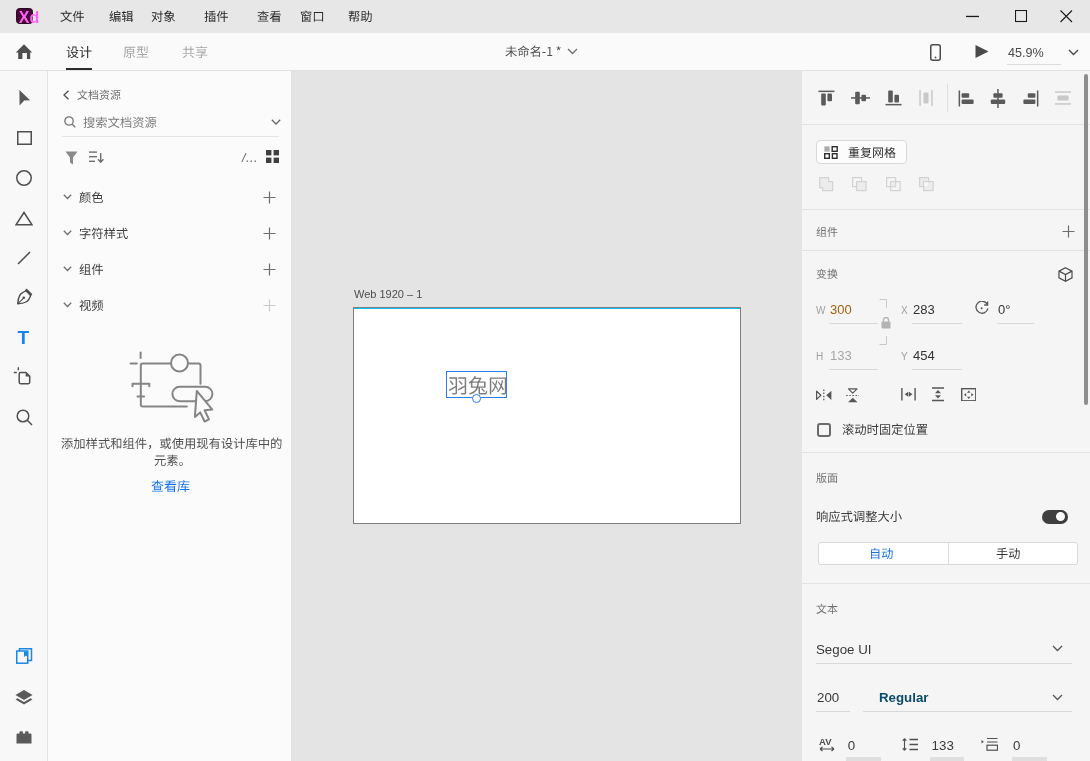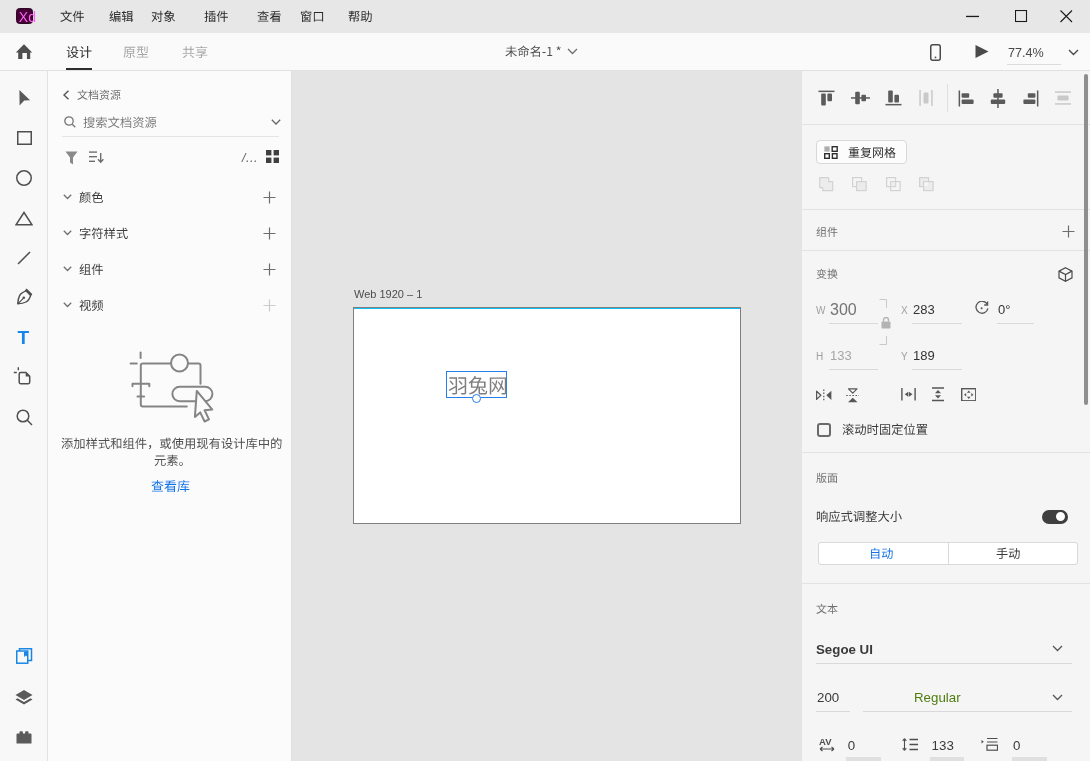--- a/index.html
+++ b/index.html
@@ -1,16 +1,16 @@
 <!DOCTYPE html>
 <html><head><meta charset="utf-8"><style>html,body{margin:0;padding:0}*{box-sizing:border-box}body{font-family:"Liberation Sans",sans-serif;-webkit-font-smoothing:antialiased}</style></head><body>
 <div id="app" style="position:relative;width:1090px;height:761px;background:#E4E4E4;overflow:hidden">
 <div style="position:absolute;left:0px;top:0px;width:1090px;height:33px;background:#E7E7E7"></div>
 <div style="position:absolute;left:16px;top:8px;width:17px;height:16px;background:#470137;border-radius:3.5px;border:1px solid #2a0a22"></div>
-<div style="position:absolute;left:18.8px;top:10.8px;font-size:14px;color:#FF61F6;font-weight:400;line-height:13px;white-space:nowrap">Xd</div>
+<div style="position:absolute;left:18.8px;top:10.8px;font-size:16px;color:#FF61F6;font-weight:700;line-height:13px;white-space:nowrap">Xd</div>
 <svg style="position:absolute;left:60px;top:8px;overflow:visible" width="26" height="17" viewBox="0 -13 26 17">
       <path d="M5.2 -10.1C5.6 -9.5 6.0 -8.7 6.1 -8.2L7.1 -8.5C7.0 -9.0 6.5 -9.8 6.2 -10.4ZM0.6 -8.2V-7.3H2.5C3.3 -5.4 4.2 -3.8 5.5 -2.5C4.1 -1.3 2.5 -0.5 0.4 0.1C0.6 0.3 0.9 0.7 1.0 1.0C3.1 0.3 4.8 -0.6 6.2 -1.8C7.6 -0.6 9.2 0.3 11.3 0.9C11.4 0.6 11.7 0.2 11.9 0.0C9.9 -0.4 8.3 -1.3 6.9 -2.5C8.1 -3.7 9.1 -5.3 9.8 -7.3H11.7V-8.2ZM6.2 -3.1C5.0 -4.3 4.1 -5.7 3.5 -7.3H8.7C8.1 -5.6 7.3 -4.2 6.2 -3.1Z M16.2 -4.2V-3.3H19.7V1.0H20.7V-3.3H24.0V-4.2H20.7V-6.9H23.5V-7.8H20.7V-10.2H19.7V-7.8H18.1C18.2 -8.4 18.4 -9.0 18.5 -9.5L17.6 -9.7C17.3 -8.1 16.8 -6.5 16.1 -5.5C16.3 -5.4 16.7 -5.2 16.9 -5.0C17.2 -5.5 17.5 -6.2 17.8 -6.9H19.7V-4.2ZM15.6 -10.3C14.9 -8.4 13.8 -6.6 12.7 -5.4C12.9 -5.2 13.1 -4.7 13.2 -4.5C13.6 -4.9 14.0 -5.4 14.4 -5.9V1.0H15.2V-7.3C15.7 -8.2 16.1 -9.1 16.5 -10.0Z" fill="#2B2B2B"></path>
     </svg>
 <svg style="position:absolute;left:108.5px;top:8px;overflow:visible" width="26" height="17" viewBox="0 -13 26 17">
       <path d="M0.5 -0.7 0.7 0.2C1.7 -0.2 3.0 -0.8 4.3 -1.3L4.1 -2.0C2.7 -1.5 1.4 -1.0 0.5 -0.7ZM0.8 -5.2C0.9 -5.3 1.2 -5.4 2.5 -5.5C2.1 -4.7 1.6 -4.1 1.4 -3.9C1.1 -3.4 0.8 -3.1 0.6 -3.1C0.7 -2.8 0.8 -2.4 0.8 -2.2C1.1 -2.4 1.5 -2.5 4.2 -3.1C4.1 -3.3 4.1 -3.7 4.1 -3.9L2.1 -3.5C2.9 -4.6 3.8 -6.0 4.5 -7.3L3.7 -7.8C3.5 -7.3 3.3 -6.8 3.0 -6.4L1.6 -6.2C2.3 -7.3 3.0 -8.7 3.5 -10.0L2.6 -10.3C2.2 -8.8 1.4 -7.2 1.1 -6.8C0.9 -6.4 0.7 -6.1 0.5 -6.0C0.6 -5.8 0.7 -5.4 0.8 -5.2ZM7.7 -4.3V-2.5H6.7V-4.3ZM8.3 -4.3H9.2V-2.5H8.3ZM5.9 -5.1V0.9H6.7V-1.8H7.7V0.6H8.3V-1.8H9.2V0.6H9.8V-1.8H10.7V0.1C10.7 0.2 10.7 0.2 10.6 0.2C10.5 0.2 10.3 0.2 10.0 0.2C10.1 0.4 10.2 0.7 10.2 0.9C10.7 0.9 10.9 0.9 11.2 0.8C11.4 0.6 11.4 0.4 11.4 0.1V-5.1L10.7 -5.1ZM9.8 -4.3H10.7V-2.5H9.8ZM7.4 -10.2C7.6 -9.8 7.8 -9.4 8.0 -9.0H5.1V-6.3C5.1 -4.4 5.0 -1.7 3.9 0.3C4.0 0.3 4.4 0.6 4.6 0.8C5.7 -1.2 5.9 -4.1 5.9 -6.1H11.3V-9.0H9.0C8.8 -9.4 8.6 -10.0 8.3 -10.4ZM5.9 -8.2H10.5V-6.9H5.9Z M19.1 -9.2H22.4V-8.0H19.1ZM18.2 -9.9V-7.3H23.3V-9.9ZM13.3 -4.1C13.4 -4.2 13.8 -4.3 14.2 -4.3H15.3V-2.5L12.8 -2.1L13.0 -1.2L15.3 -1.6V0.9H16.1V-1.8L17.6 -2.1L17.5 -2.9L16.1 -2.6V-4.3H17.3V-5.1H16.1V-7.0H15.3V-5.1H14.1C14.5 -5.9 14.8 -6.9 15.1 -8.0H17.4V-8.9H15.3C15.4 -9.3 15.5 -9.7 15.6 -10.1L14.7 -10.3C14.6 -9.9 14.6 -9.4 14.4 -8.9H12.9V-8.0H14.2C14.0 -7.0 13.7 -6.2 13.6 -5.9C13.4 -5.4 13.2 -5.0 13.0 -4.9C13.1 -4.7 13.2 -4.3 13.3 -4.1ZM22.3 -5.8V-4.7H19.2V-5.8ZM17.2 -0.9 17.4 -0.1 22.3 -0.5V1.0H23.2V-0.6L24.1 -0.6L24.1 -1.4L23.2 -1.4V-5.8H24.0V-6.6H17.5V-5.8H18.3V-1.0ZM22.3 -4.0V-3.0H19.2V-4.0ZM22.3 -2.3V-1.3L19.2 -1.1V-2.3Z" fill="#2B2B2B"></path>
     </svg>
 <svg style="position:absolute;left:150.5px;top:8px;overflow:visible" width="26" height="17" viewBox="0 -13 26 17">
       <path d="M6.2 -4.8C6.8 -4.0 7.3 -2.8 7.5 -2.1L8.3 -2.5C8.1 -3.2 7.5 -4.3 6.9 -5.2ZM1.1 -5.6C1.9 -4.9 2.7 -4.1 3.4 -3.3C2.6 -1.7 1.7 -0.5 0.6 0.2C0.8 0.4 1.1 0.7 1.2 1.0C2.3 0.1 3.3 -1.0 4.0 -2.5C4.6 -1.8 5.1 -1.2 5.4 -0.6L6.1 -1.3C5.7 -1.9 5.2 -2.7 4.5 -3.5C5.0 -4.9 5.4 -6.6 5.7 -8.5L5.1 -8.7L4.9 -8.7H0.9V-7.8H4.6C4.5 -6.5 4.2 -5.3 3.8 -4.2C3.1 -4.9 2.4 -5.6 1.8 -6.2ZM9.4 -10.3V-7.4H5.9V-6.5H9.4V-0.3C9.4 -0.0 9.3 0.0 9.1 0.0C8.9 0.0 8.2 0.0 7.4 0.0C7.6 0.3 7.7 0.7 7.7 1.0C8.8 1.0 9.4 0.9 9.8 0.8C10.2 0.6 10.3 0.3 10.3 -0.3V-6.5H11.8V-7.4H10.3V-10.3Z M16.5 -10.4C15.8 -9.4 14.6 -8.2 12.9 -7.3C13.1 -7.1 13.4 -6.8 13.6 -6.6C13.8 -6.8 14.0 -6.9 14.3 -7.1V-5.1H16.3C15.4 -4.5 14.3 -4.1 13.1 -3.8C13.2 -3.6 13.5 -3.3 13.6 -3.1C14.8 -3.5 15.9 -3.9 16.9 -4.6C17.2 -4.3 17.5 -4.1 17.7 -3.9C16.7 -3.2 14.9 -2.5 13.5 -2.2C13.7 -2.0 13.9 -1.7 14.0 -1.5C15.4 -1.9 17.1 -2.6 18.2 -3.4C18.4 -3.2 18.6 -3.0 18.7 -2.8C17.4 -1.8 15.2 -0.8 13.3 -0.4C13.5 -0.2 13.8 0.1 13.9 0.3C15.6 -0.2 17.6 -1.1 19.0 -2.1C19.3 -1.2 19.2 -0.5 18.7 -0.2C18.5 0.0 18.2 0.0 17.8 0.0C17.6 0.0 17.1 0.0 16.7 -0.0C16.8 0.2 16.9 0.6 16.9 0.8C17.3 0.8 17.7 0.9 18.0 0.9C18.5 0.9 18.9 0.8 19.3 0.5C20.1 -0.0 20.3 -1.3 19.7 -2.6L20.4 -2.9C20.9 -1.8 22.0 -0.4 23.4 0.4C23.5 0.1 23.8 -0.3 24.0 -0.4C22.6 -1.0 21.7 -2.2 21.1 -3.3C21.8 -3.6 22.4 -4.0 22.9 -4.3L22.2 -4.9C21.5 -4.4 20.3 -3.7 19.4 -3.2C19.0 -3.8 18.4 -4.5 17.5 -5.0L17.6 -5.1H22.7V-7.8H19.5C19.8 -8.2 20.2 -8.7 20.4 -9.1L19.8 -9.6L19.6 -9.5H16.9C17.1 -9.7 17.3 -10.0 17.5 -10.2ZM16.3 -8.8H19.1C18.9 -8.4 18.6 -8.1 18.4 -7.8H15.3C15.6 -8.1 16.0 -8.5 16.3 -8.8ZM15.1 -7.1H18.4C18.1 -6.6 17.7 -6.2 17.3 -5.8H15.1ZM19.3 -7.1H21.8V-5.8H18.4C18.7 -6.2 19.0 -6.6 19.3 -7.1Z" fill="#2B2B2B"></path>
     </svg>
 <svg style="position:absolute;left:204px;top:8px;overflow:visible" width="26" height="17" viewBox="0 -13 26 17">
@@ -54,21 +54,21 @@
 <svg style="position:absolute;left:567px;top:48px" width="11" height="7" viewBox="0 0 11 7">
       <path d="M1 1 L5.5 5.5 L10 1" stroke="#6E6E6E" stroke-width="1.3" fill="none"></path>
     </svg>
 <svg style="position:absolute;left:930px;top:44px" width="11" height="17" viewBox="0 0 11 17">
       <rect x="0.75" y="0.75" width="9.5" height="15.5" rx="2" fill="none" stroke="#4A4A4A" stroke-width="1.5"></rect>
       <circle cx="5.5" cy="13.4" r="0.9" fill="#4A4A4A"></circle>
     </svg>
 <svg style="position:absolute;left:975px;top:45px" width="14" height="13" viewBox="0 0 14 13">
       <path d="M0.5 0 L13.5 6.5 L0.5 13 Z" fill="#4A4A4A"></path>
     </svg>
-<div style="position:absolute;left:1008px;top:44.5px;font-size:12.6px;color:#4A4A4A;font-weight:400;line-height:16px;white-space:nowrap">77.4%</div>
+<div style="position:absolute;left:1008px;top:44.5px;font-size:12.6px;color:#4A4A4A;font-weight:400;line-height:16px;white-space:nowrap">45.9%</div>
 <div style="position:absolute;left:1007px;top:63.5px;width:54px;height:1px;background:#DCDCDC"></div>
 <svg style="position:absolute;left:1068px;top:49px" width="11" height="7" viewBox="0 0 11 7">
       <path d="M1 1 L5.5 5.5 L10 1" stroke="#4A4A4A" stroke-width="1.4" fill="none"></path>
     </svg>
 <div style="position:absolute;left:0px;top:71px;width:48px;height:690px;background:#F8F8F8;border-right:1px solid #E2E2E2"></div>
 <svg style="position:absolute;left:17px;top:88px" width="14" height="19" viewBox="0 0 14 19">
       <path d="M2.4 1.9 L13.1 12.3 L7.2 12.6 L2.6 17.4 Z" fill="#585858"></path>
     </svg>
 <svg style="position:absolute;left:17px;top:131px" width="15" height="14" viewBox="0 0 15 14">
       <rect x="0.75" y="0.75" width="13.5" height="12.5" fill="none" stroke="#4F4F4F" stroke-width="1.5"></rect>
@@ -291,21 +291,21 @@
       <path d="M6.5 0.5 L6.5 12.5 M0.5 6.5 L12.5 6.5" stroke="#6E6E6E" stroke-width="1.2"></path>
     </svg>
 <svg style="position:absolute;left:816px;top:266px;overflow:visible" width="24" height="15" viewBox="0 -12 24 15">
       <path d="M2.5 -6.9C2.1 -6.1 1.6 -5.3 1.0 -4.8C1.2 -4.7 1.5 -4.5 1.6 -4.4C2.2 -4.9 2.8 -5.8 3.2 -6.7ZM7.6 -6.5C8.3 -5.9 9.1 -4.9 9.5 -4.4L10.1 -4.8C9.7 -5.4 8.9 -6.2 8.2 -6.9ZM4.8 -9.1C4.9 -8.8 5.2 -8.4 5.3 -8.1H0.8V-7.4H3.8V-4.0H4.6V-7.4H6.3V-4.0H7.2V-7.4H10.2V-8.1H6.2C6.1 -8.5 5.8 -9.0 5.5 -9.3ZM1.5 -3.7V-3.0H2.3C2.9 -2.1 3.7 -1.4 4.7 -0.8C3.4 -0.3 2.0 -0.0 0.6 0.2C0.7 0.4 0.9 0.7 1.0 0.9C2.6 0.6 4.1 0.2 5.5 -0.4C6.8 0.3 8.3 0.7 10.0 0.9C10.1 0.7 10.3 0.4 10.5 0.2C9.0 0.0 7.5 -0.3 6.3 -0.8C7.5 -1.5 8.4 -2.3 9.1 -3.4L8.5 -3.8L8.4 -3.7ZM3.3 -3.0H7.8C7.2 -2.3 6.4 -1.7 5.5 -1.2C4.6 -1.7 3.8 -2.3 3.3 -3.0Z M12.8 -9.2V-7.0H11.5V-6.2H12.8V-3.8C12.3 -3.6 11.8 -3.5 11.4 -3.4L11.6 -2.6L12.8 -3.0V-0.1C12.8 0.0 12.7 0.0 12.6 0.0C12.5 0.1 12.1 0.1 11.7 0.0C11.8 0.3 11.9 0.6 12.0 0.8C12.6 0.9 13.0 0.8 13.3 0.7C13.5 0.5 13.6 0.3 13.6 -0.1V-3.2L14.8 -3.6L14.7 -4.4L13.6 -4.0V-6.2H14.6V-7.0H13.6V-9.2ZM16.9 -7.6H19.2C18.9 -7.2 18.6 -6.8 18.3 -6.5H16.0C16.4 -6.8 16.6 -7.2 16.9 -7.6ZM14.7 -3.2V-2.5H17.3C16.9 -1.5 16.0 -0.5 14.1 0.3C14.2 0.5 14.5 0.7 14.6 0.9C16.5 0.0 17.5 -1.0 18.0 -2.0C18.7 -0.7 19.8 0.3 21.1 0.8C21.2 0.6 21.5 0.4 21.7 0.2C20.3 -0.3 19.2 -1.3 18.6 -2.5H21.4V-3.2H20.7V-6.5H19.2C19.7 -6.9 20.1 -7.5 20.4 -7.9L19.8 -8.3L19.7 -8.3H17.3C17.5 -8.6 17.6 -8.8 17.7 -9.1L16.9 -9.3C16.5 -8.3 15.8 -7.2 14.7 -6.3C14.9 -6.2 15.1 -5.9 15.3 -5.7L15.5 -5.9V-3.2ZM16.3 -3.2V-5.8H17.7V-4.6C17.7 -4.2 17.7 -3.7 17.6 -3.2ZM19.9 -3.2H18.4C18.5 -3.7 18.5 -4.2 18.5 -4.6V-5.8H19.9Z" fill="#6F6F6F"></path>
     </svg>
 <svg style="position:absolute;left:1058px;top:266.5px" width="15" height="15" viewBox="0 0 15 15">
       <path d="M7.5 0.7 L14 4.1 L14 10.9 L7.5 14.3 L1 10.9 L1 4.1 Z" fill="none" stroke="#4A4A4A" stroke-width="1.2"></path>
       <path d="M1 4.1 L7.5 7.5 L14 4.1 M7.5 7.5 L7.5 14.3" fill="none" stroke="#4A4A4A" stroke-width="1.2"></path>
     </svg>
 <div style="position:absolute;left:816px;top:303.5px;font-size:10px;color:#A0A0A0;font-weight:400;line-height:13px;white-space:nowrap">W</div>
-<div style="position:absolute;left:830px;top:301.1px;font-size:16px;color:#737373;font-weight:400;line-height:17px;white-space:nowrap">300</div>
+<div style="position:absolute;left:830px;top:301.1px;font-size:13px;color:#a16207;font-weight:400;line-height:17px;white-space:nowrap">300</div>
 <div style="position:absolute;left:829px;top:323px;width:49px;height:1px;background:#D9D9D9"></div>
 <div style="position:absolute;left:901px;top:303.5px;font-size:10px;color:#A0A0A0;font-weight:400;line-height:13px;white-space:nowrap">X</div>
 <div style="position:absolute;left:913px;top:301.1px;font-size:13px;color:#333;font-weight:400;line-height:17px;white-space:nowrap">283</div>
 <div style="position:absolute;left:912px;top:323px;width:50px;height:1px;background:#D9D9D9"></div>
 <svg style="position:absolute;left:973.5px;top:300.5px" width="15" height="14" viewBox="0 0 15 14">
       <path d="M13.2 3.2 A 6 6 0 1 0 13.9 7.4" fill="none" stroke="#565656" stroke-width="1.3"></path>
       <path d="M13.6 0.5 L13.6 4 L10.2 4" fill="none" stroke="#565656" stroke-width="1.3"></path>
       <circle cx="7.6" cy="7.3" r="1" fill="#565656"></circle>
     </svg>
 <div style="position:absolute;left:998px;top:301.1px;font-size:13px;color:#333;font-weight:400;line-height:17px;white-space:nowrap">0°</div>
@@ -315,21 +315,21 @@
       <path d="M7.5 37 L7.5 45.5 L0.5 45.5" fill="none" stroke="#C9C9C9" stroke-width="1"></path>
     </svg>
 <svg style="position:absolute;left:880.5px;top:317px" width="10" height="12" viewBox="0 0 10 12">
       <rect x="0.5" y="4.5" width="9" height="7" rx="1" fill="#B3B3B3"></rect>
       <path d="M2.5 4.5 L2.5 3 A 2.5 2.5 0 0 1 7.5 3 L7.5 4.5" fill="none" stroke="#B3B3B3" stroke-width="1.4"></path>
     </svg>
 <div style="position:absolute;left:816px;top:349.5px;font-size:10px;color:#A0A0A0;font-weight:400;line-height:13px;white-space:nowrap">H</div>
 <div style="position:absolute;left:830px;top:347.1px;font-size:13px;color:#A6A6A6;font-weight:400;line-height:17px;white-space:nowrap">133</div>
 <div style="position:absolute;left:829px;top:369px;width:49px;height:1px;background:#D9D9D9"></div>
 <div style="position:absolute;left:901px;top:349.5px;font-size:10px;color:#A0A0A0;font-weight:400;line-height:13px;white-space:nowrap">Y</div>
-<div style="position:absolute;left:913px;top:347.1px;font-size:13px;color:#333;font-weight:400;line-height:17px;white-space:nowrap">189</div>
+<div style="position:absolute;left:913px;top:347.1px;font-size:13px;color:#333;font-weight:400;line-height:17px;white-space:nowrap">454</div>
 <div style="position:absolute;left:912px;top:369px;width:50px;height:1px;background:#D9D9D9"></div>
 <svg style="position:absolute;left:815.5px;top:388.5px" width="16" height="13" viewBox="0 0 16 13">
       <path d="M7.8 0.5 L7.8 12.5" stroke="#565656" stroke-width="1.2" stroke-dasharray="1.5 1.6"></path>
       <path d="M0.6 2.2 L0.6 10.4 L4.9 6.3 Z" fill="none" stroke="#565656" stroke-width="1.2" stroke-linejoin="round"></path>
       <path d="M15.4 1.7 L15.4 10.9 L10.3 6.3 Z" fill="#565656"></path>
     </svg>
 <svg style="position:absolute;left:845.5px;top:387.5px" width="13.5" height="15" viewBox="0 0 13.5 15">
       <path d="M0.2 7.5 L13.3 7.5" stroke="#565656" stroke-width="1.2" stroke-dasharray="1.5 1.6"></path>
       <path d="M2.5 0.9 L11 0.9 L6.75 5.2 Z" fill="none" stroke="#565656" stroke-width="1.2" stroke-linejoin="round"></path>
       <path d="M2 14.3 L11.5 14.3 L6.75 9.8 Z" fill="#565656"></path>
@@ -364,28 +364,28 @@
 <div style="position:absolute;left:948px;top:541.8px;width:1px;height:23.7px;background:#D9D9D9"></div>
 <svg style="position:absolute;left:868.8px;top:544.5px;overflow:visible" width="26" height="17" viewBox="0 -13 26 17">
       <path d="M2.9 -5.0H9.4V-3.2H2.9ZM2.9 -5.9V-7.7H9.4V-5.9ZM2.9 -2.4H9.4V-0.6H2.9ZM5.6 -10.3C5.5 -9.8 5.3 -9.1 5.1 -8.6H2.0V1.0H2.9V0.3H9.4V0.9H10.4V-8.6H6.0C6.2 -9.0 6.4 -9.6 6.6 -10.1Z M13.3 -9.2V-8.4H18.0V-9.2ZM20.2 -10.0C20.2 -9.2 20.2 -8.3 20.1 -7.4H18.4V-6.6H20.1C19.9 -3.8 19.5 -1.2 17.8 0.3C18.0 0.4 18.3 0.7 18.5 1.0C20.3 -0.7 20.8 -3.5 21.0 -6.6H22.8C22.7 -2.2 22.5 -0.6 22.2 -0.2C22.1 -0.1 21.9 -0.0 21.7 -0.0C21.5 -0.0 20.8 -0.0 20.1 -0.1C20.3 0.1 20.4 0.5 20.4 0.8C21.1 0.8 21.7 0.8 22.1 0.8C22.5 0.8 22.7 0.6 23.0 0.3C23.4 -0.2 23.6 -1.9 23.7 -7.0C23.7 -7.1 23.7 -7.4 23.7 -7.4H21.0C21.1 -8.3 21.1 -9.2 21.1 -10.0ZM13.3 -0.5 13.3 -0.5V-0.5C13.6 -0.7 14.0 -0.8 17.4 -1.6L17.6 -0.8L18.4 -1.0C18.2 -1.9 17.7 -3.4 17.2 -4.5L16.4 -4.2C16.7 -3.7 16.9 -3.0 17.2 -2.4L14.2 -1.8C14.7 -2.9 15.2 -4.2 15.5 -5.5H18.2V-6.3H12.9V-5.5H14.6C14.2 -4.1 13.7 -2.6 13.6 -2.2C13.3 -1.8 13.2 -1.4 13.0 -1.4C13.1 -1.2 13.2 -0.7 13.3 -0.5Z" fill="#1473E6"></path>
     </svg>
 <svg style="position:absolute;left:996.3px;top:544.5px;overflow:visible" width="26" height="17" viewBox="0 -13 26 17">
       <path d="M0.6 -3.9V-3.0H5.6V-0.3C5.6 -0.1 5.5 0.0 5.3 0.0C5.0 0.0 4.0 0.0 3.0 0.0C3.1 0.3 3.3 0.7 3.4 0.9C4.7 0.9 5.5 0.9 5.9 0.8C6.4 0.6 6.6 0.4 6.6 -0.3V-3.0H11.6V-3.9H6.6V-5.9H10.9V-6.8H6.6V-8.8C8.0 -8.9 9.4 -9.2 10.4 -9.5L9.7 -10.2C7.9 -9.7 4.3 -9.3 1.4 -9.2C1.5 -9.0 1.6 -8.6 1.6 -8.4C2.9 -8.4 4.3 -8.5 5.6 -8.7V-6.8H1.4V-5.9H5.6V-3.9Z M13.3 -9.2V-8.4H18.0V-9.2ZM20.2 -10.0C20.2 -9.2 20.2 -8.3 20.1 -7.4H18.4V-6.6H20.1C19.9 -3.8 19.5 -1.2 17.8 0.3C18.0 0.4 18.3 0.7 18.5 1.0C20.3 -0.7 20.8 -3.5 21.0 -6.6H22.8C22.7 -2.2 22.5 -0.6 22.2 -0.2C22.1 -0.1 21.9 -0.0 21.7 -0.0C21.5 -0.0 20.8 -0.0 20.1 -0.1C20.3 0.1 20.4 0.5 20.4 0.8C21.1 0.8 21.7 0.8 22.1 0.8C22.5 0.8 22.7 0.6 23.0 0.3C23.4 -0.2 23.6 -1.9 23.7 -7.0C23.7 -7.1 23.7 -7.4 23.7 -7.4H21.0C21.1 -8.3 21.1 -9.2 21.1 -10.0ZM13.3 -0.5 13.3 -0.5V-0.5C13.6 -0.7 14.0 -0.8 17.4 -1.6L17.6 -0.8L18.4 -1.0C18.2 -1.9 17.7 -3.4 17.2 -4.5L16.4 -4.2C16.7 -3.7 16.9 -3.0 17.2 -2.4L14.2 -1.8C14.7 -2.9 15.2 -4.2 15.5 -5.5H18.2V-6.3H12.9V-5.5H14.6C14.2 -4.1 13.7 -2.6 13.6 -2.2C13.3 -1.8 13.2 -1.4 13.0 -1.4C13.1 -1.2 13.2 -0.7 13.3 -0.5Z" fill="#3A3A3A"></path>
     </svg>
 <svg style="position:absolute;left:816px;top:601px;overflow:visible" width="24" height="15" viewBox="0 -12 24 15">
       <path d="M4.7 -9.1C5.0 -8.5 5.3 -7.8 5.5 -7.3L6.4 -7.6C6.2 -8.1 5.8 -8.8 5.5 -9.3ZM0.5 -7.3V-6.5H2.3C2.9 -4.8 3.8 -3.4 4.9 -2.2C3.7 -1.2 2.2 -0.4 0.4 0.1C0.6 0.3 0.8 0.7 0.9 0.9C2.8 0.3 4.3 -0.5 5.5 -1.6C6.8 -0.5 8.3 0.3 10.1 0.8C10.2 0.6 10.4 0.2 10.6 0.0C8.9 -0.4 7.4 -1.2 6.2 -2.2C7.3 -3.3 8.1 -4.8 8.8 -6.5H10.5V-7.3ZM5.5 -2.8C4.5 -3.8 3.7 -5.1 3.1 -6.5H7.8C7.3 -5.0 6.5 -3.8 5.5 -2.8Z M16.1 -9.2V-6.9H11.7V-6.1H15.0C14.2 -4.2 12.9 -2.4 11.4 -1.5C11.6 -1.4 11.9 -1.1 12.0 -0.9C13.6 -2.0 15.0 -3.9 15.9 -6.1H16.1V-2.0H13.5V-1.2H16.1V0.9H16.9V-1.2H19.5V-2.0H16.9V-6.1H17.1C17.9 -3.9 19.3 -1.9 21.0 -0.9C21.1 -1.1 21.4 -1.4 21.6 -1.6C20.1 -2.5 18.7 -4.2 17.9 -6.1H21.3V-6.9H16.9V-9.2Z" fill="#6F6F6F"></path>
     </svg>
-<div style="position:absolute;left:816px;top:640.7px;font-size:13.3px;color:#3A3A3A;font-weight:700;line-height:17px;white-space:nowrap">Segoe UI</div>
+<div style="position:absolute;left:816px;top:640.7px;font-size:13.3px;color:#3A3A3A;font-weight:400;line-height:17px;white-space:nowrap">Segoe UI</div>
 <svg style="position:absolute;left:1052px;top:645px" width="11" height="7" viewBox="0 0 11 7">
       <path d="M1 1 L5.5 5.5 L10 1" stroke="#555" stroke-width="1.3" fill="none"></path>
     </svg>
 <div style="position:absolute;left:816px;top:663px;width:256px;height:1px;background:#D9D9D9"></div>
 <div style="position:absolute;left:817px;top:689.2px;font-size:13.3px;color:#3A3A3A;font-weight:400;line-height:17px;white-space:nowrap">200</div>
 <div style="position:absolute;left:816px;top:711px;width:34px;height:1px;background:#D9D9D9"></div>
-<div style="position:absolute;left:914px;top:689.2px;font-size:13.3px;color:#4d7c0f;font-weight:400;line-height:17px;white-space:nowrap">Regular</div>
+<div style="position:absolute;left:879px;top:689.2px;font-size:13.3px;color:#0c4a6e;font-weight:700;line-height:17px;white-space:nowrap">Regular</div>
 <svg style="position:absolute;left:1052px;top:693.5px" width="11" height="7" viewBox="0 0 11 7">
       <path d="M1 1 L5.5 5.5 L10 1" stroke="#555" stroke-width="1.3" fill="none"></path>
     </svg>
 <div style="position:absolute;left:863px;top:711px;width:209px;height:1px;background:#D9D9D9"></div>
 <svg style="position:absolute;left:819px;top:736px" width="17" height="16" viewBox="0 0 17 16">
       <text x="0" y="9" font-family="Liberation Sans" font-size="9.5" fill="#4F4F4F" font-weight="bold">AV</text>
       <path d="M1 13 L15 13 M1 13 L3.5 11 M1 13 L3.5 15 M15 13 L12.5 11 M15 13 L12.5 15" stroke="#4F4F4F" stroke-width="1.1" fill="none"></path>
     </svg>
 <div style="position:absolute;left:847.8px;top:736.7px;font-size:13.3px;color:#3A3A3A;font-weight:400;line-height:17px;white-space:nowrap">0</div>
 <svg style="position:absolute;left:901.5px;top:737px" width="16" height="15" viewBox="0 0 16 15">

